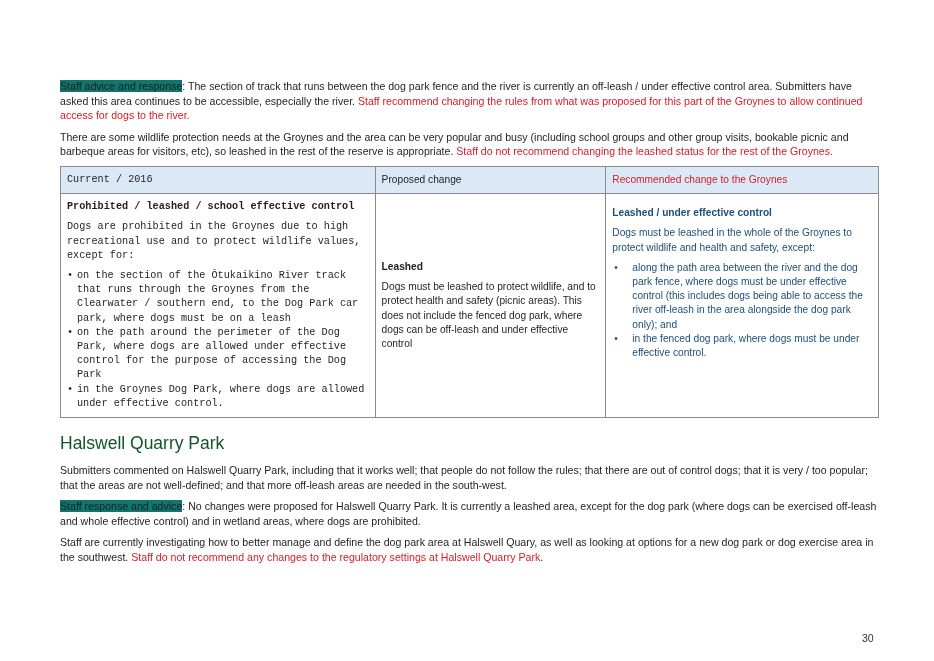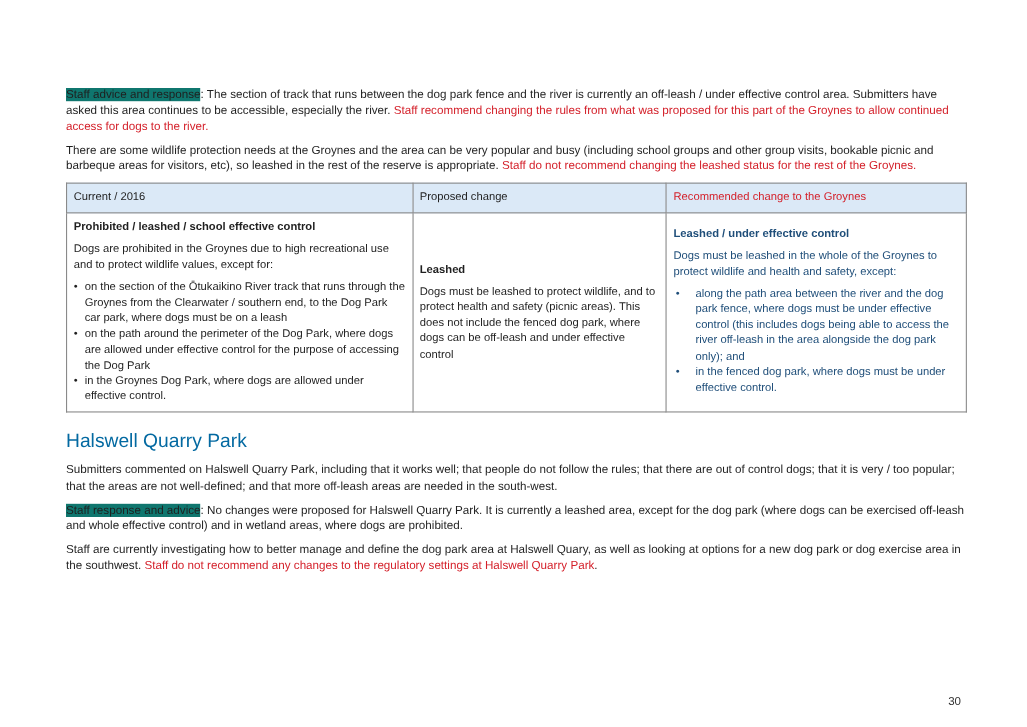--- a/index.html
+++ b/index.html
@@ -15,37 +15,37 @@
     .red { color: #d4202a; }
     table.tbl {
       border-collapse: collapse; width: 819px; margin-top: 7px;
       font-size: 10.2px; line-height: 14.2px;
     }
     .tbl th, .tbl td { border: 1px solid #8a8a8a; vertical-align: top; text-align: left; }
     .tbl th {
       background: #dbe9f7; font-weight: normal; padding: 6px 6px; height: 14px;
     }
     .tbl td { padding: 6px 6px 6px 6px; }
-    .c1 { width: 302px; }
+    .c1 { width: 302px; font-family: Liberation Mono, monospace; }
     .c2 { width: 218px; }
     .c3 { width: 260px; margin-left: 12px; }
     .tbl td.mid { vertical-align: middle; }
     .tbl td.blue { color: #1f4e79; }
     .cell-title { font-weight: bold; margin-bottom: 6px; }
     .tbl td.blue .cell-title { margin-top: 6px; }
     .cell-p { margin-bottom: 6px; }
     ul.b1 { margin: 0; padding: 0; list-style: none; }
     ul.b1 li { position: relative; padding-left: 10px; }
     ul.b1 li::before { content: "•"; position: absolute; left: 0; top: 0; }
     ul.b2 { margin: 0; padding: 0; list-style: none; }
     ul.b2 li { position: relative; padding-left: 20px; }
     ul.b2 li::before { content: "•"; position: absolute; left: 2px; top: 0; }
     h2 {
       margin: 14px 0 9px 0; font-size: 17.5px; font-weight: normal;
-      color: #0369a1; line-height: 22px;
+      color: #14532d; line-height: 22px;
     }
     .pagenum { position: absolute; left: 862px; top: 632px; font-size: 10.5px; color: #333; }
   </style>
 </head>
 <body>
 
 <div class="page">
 
   <p class="gap"><span class="hl">Staff advice and response</span><span>: The section of track that runs between the dog park fence and the river is currently an off-leash / under effective control area. Submitters have asked this area continues to be accessible, especially the river. </span><span class="red">Staff recommend changing the rules from what was proposed for this part of the Groynes to allow continued access for dogs to the river.</span></p>
 

